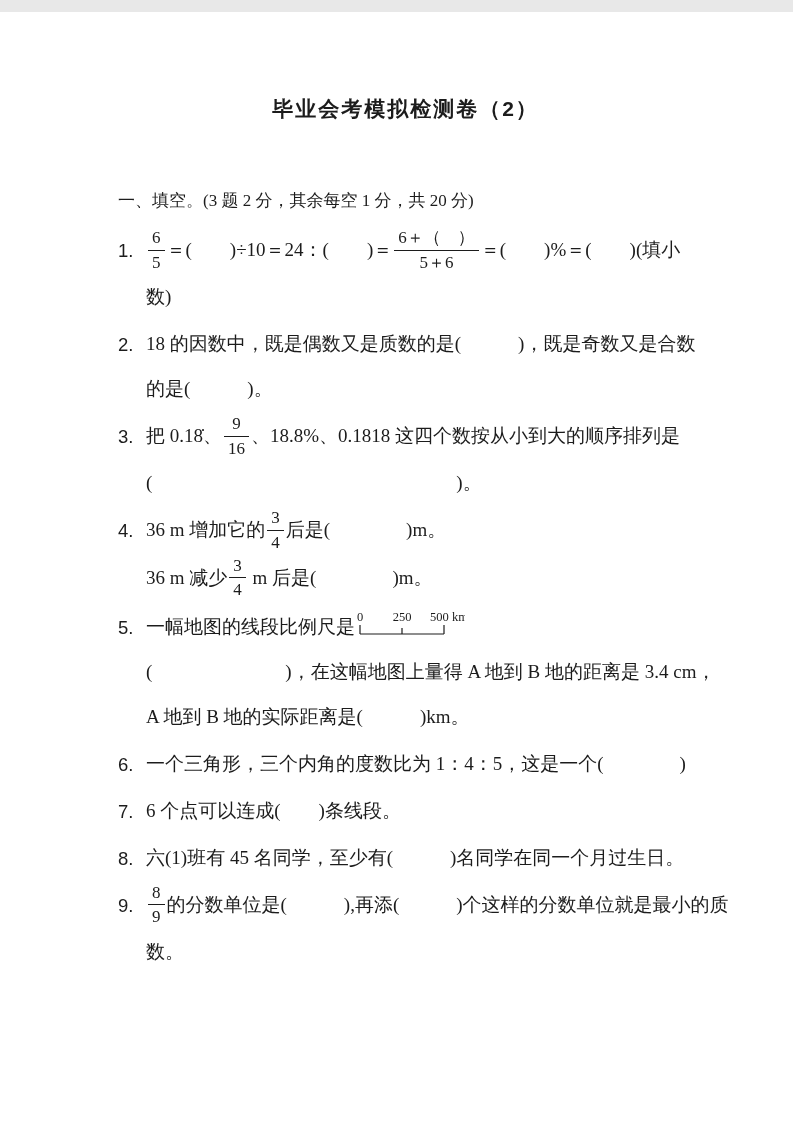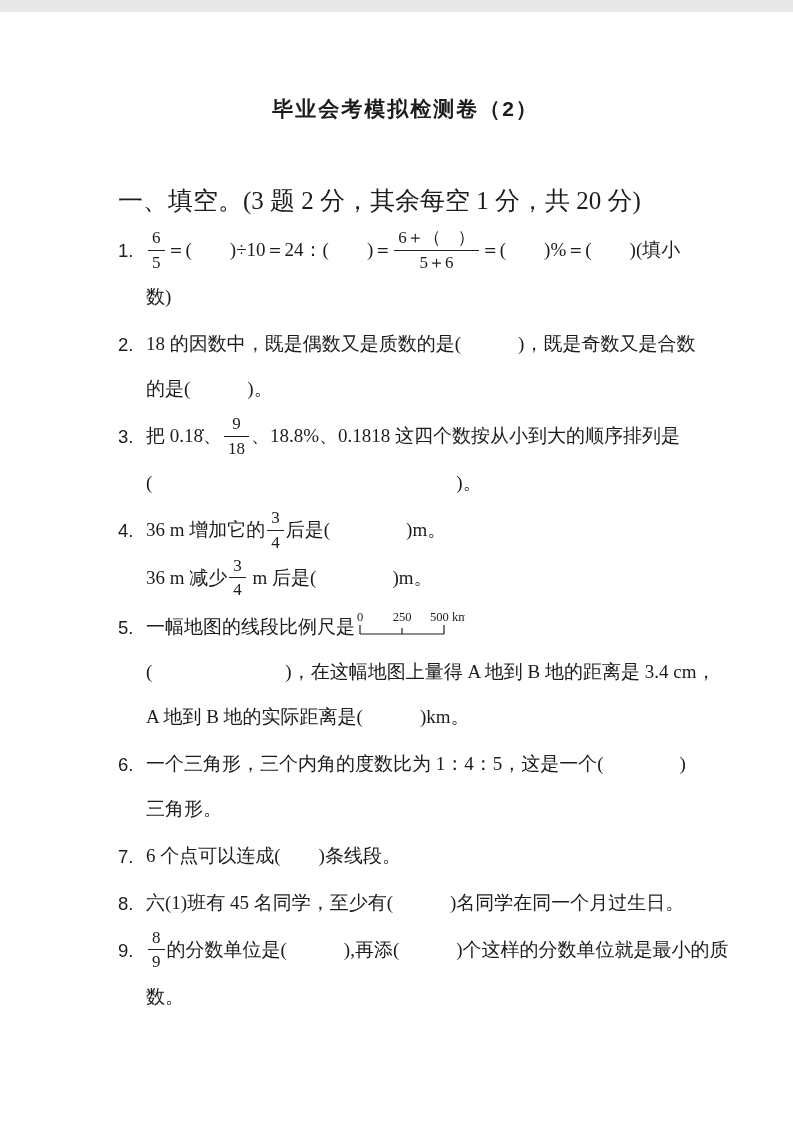--- a/index.html
+++ b/index.html
@@ -7,21 +7,21 @@
     width: 793px; height: 1122px; background: #ffffff; margin: 12px auto;
     box-sizing: border-box; padding: 83px 100px 0 118px;
     font-family: "Liberation Serif", "DejaVu Serif", serif;
     font-size: 19px; color: #1c1c1c; overflow: hidden; position: relative;
   }
   .title {
     text-align: center; font-family: "Liberation Sans", "DejaVu Sans", sans-serif;
     font-weight: bold; font-size: 21px; letter-spacing: 2px; margin-bottom: 62px;
     white-space: nowrap;
   }
-  .section-header { font-size: 25px; line-height: 32px; margin-bottom: 10px; white-space: nowrap; }
+  .section-header { font-size: 17px; line-height: 32px; margin-bottom: 10px; white-space: nowrap; }
   .q { position: relative; padding-left: 28px; margin-bottom: 2px; }
   .qno {
     position: absolute; left: 0; top: 0; line-height: 48px;
     font-family: "Liberation Sans", "DejaVu Sans", sans-serif; font-size: 18.5px;
   }
   .line { line-height: 45px; white-space: nowrap; }
   .frac {
     display: inline-block; vertical-align: middle; text-align: center;
     font-size: 17px; line-height: 1.15; margin: 0 2px; position: relative; top: -2px;
   }
@@ -59,21 +59,21 @@
       <span>18 的因数中，既是偶数又是质数的是(　　　)，既是奇数又是合数</span>
     </div>
     <div class="line">
       <span>的是(　　　)。</span>
     </div>
   </div>
 
   <div class="q">
     <span class="qno">3.</span>
     <div class="line">
-      <span>把 0.18̇、</span><span class="frac"><span class="num">9</span><span class="den">18</span></span><span>、18.8%、0.1818 这四个数按从小到大的顺序排列是</span>
+      <span>把 0.18̇、</span><span class="frac"><span class="num">9</span><span class="den">16</span></span><span>、18.8%、0.1818 这四个数按从小到大的顺序排列是</span>
     </div>
     <div class="line">
       <span>(　　　　　　　　　　　　　　　　)。</span>
     </div>
   </div>
 
   <div class="q">
     <span class="qno">4.</span>
     <div class="line">
       <span>36 m 增加它的</span><span class="frac"><span class="num">3</span><span class="den">4</span></span><span>后是(　　　　)m。</span>
@@ -102,23 +102,20 @@
     <div class="line">
       <span>A 地到 B 地的实际距离是(　　　)km。</span>
     </div>
   </div>
 
   <div class="q">
     <span class="qno">6.</span>
     <div class="line">
       <span>一个三角形，三个内角的度数比为 1：4：5，这是一个(　　　　)</span>
     </div>
-    <div class="line">
-      <span>三角形。</span>
-    </div>
   </div>
 
   <div class="q">
     <span class="qno">7.</span>
     <div class="line">
       <span>6 个点可以连成(　　)条线段。</span>
     </div>
   </div>
 
   <div class="q">

